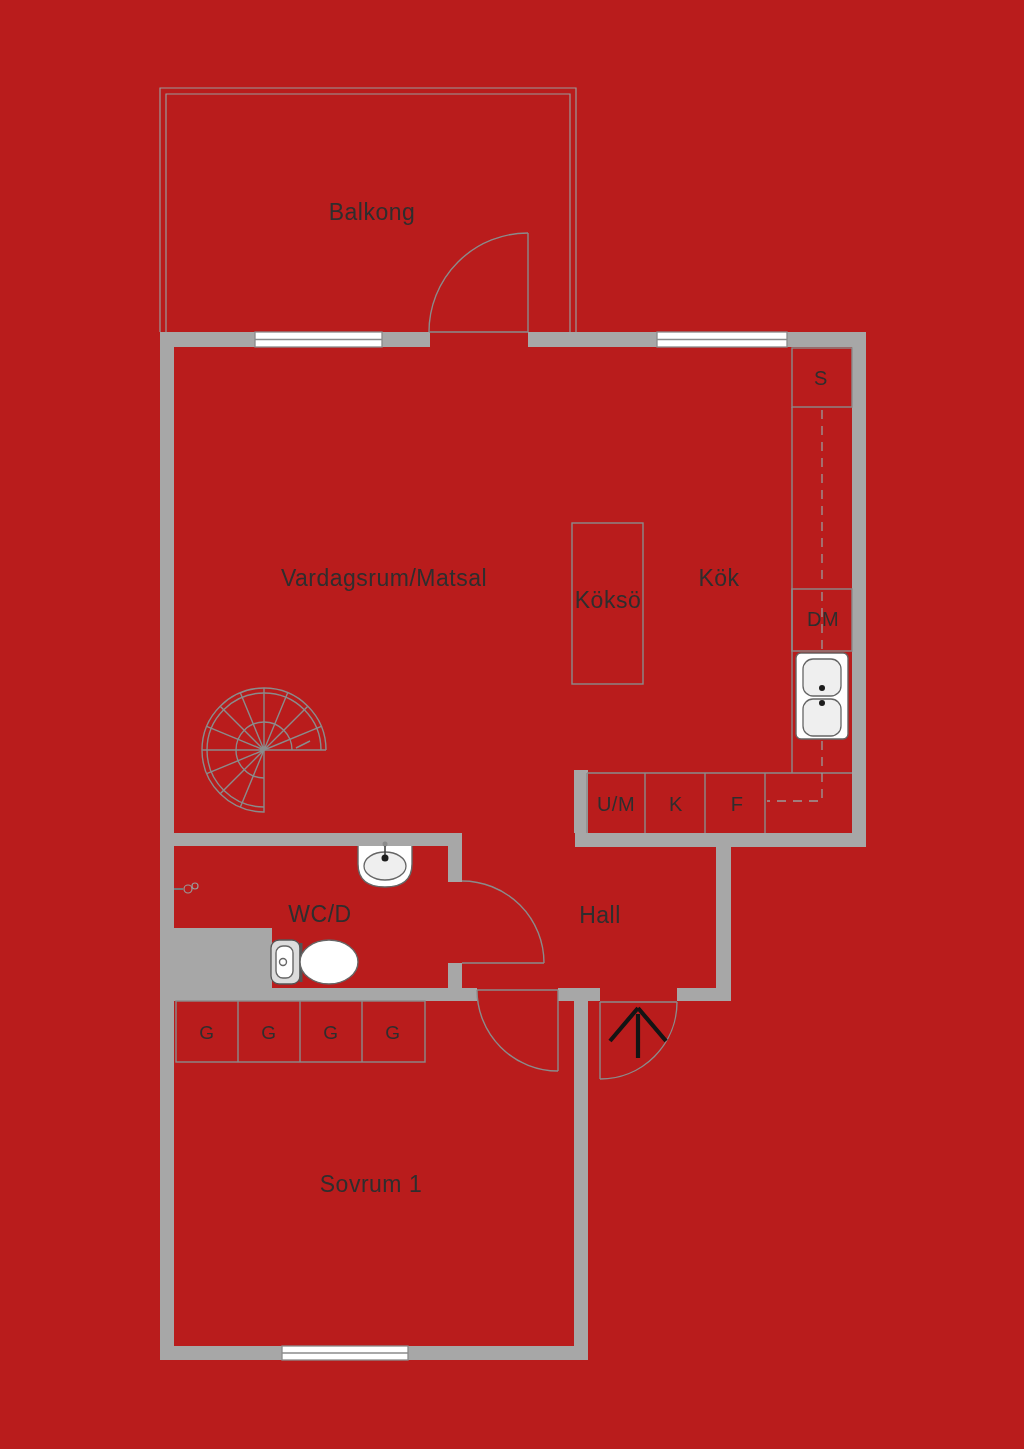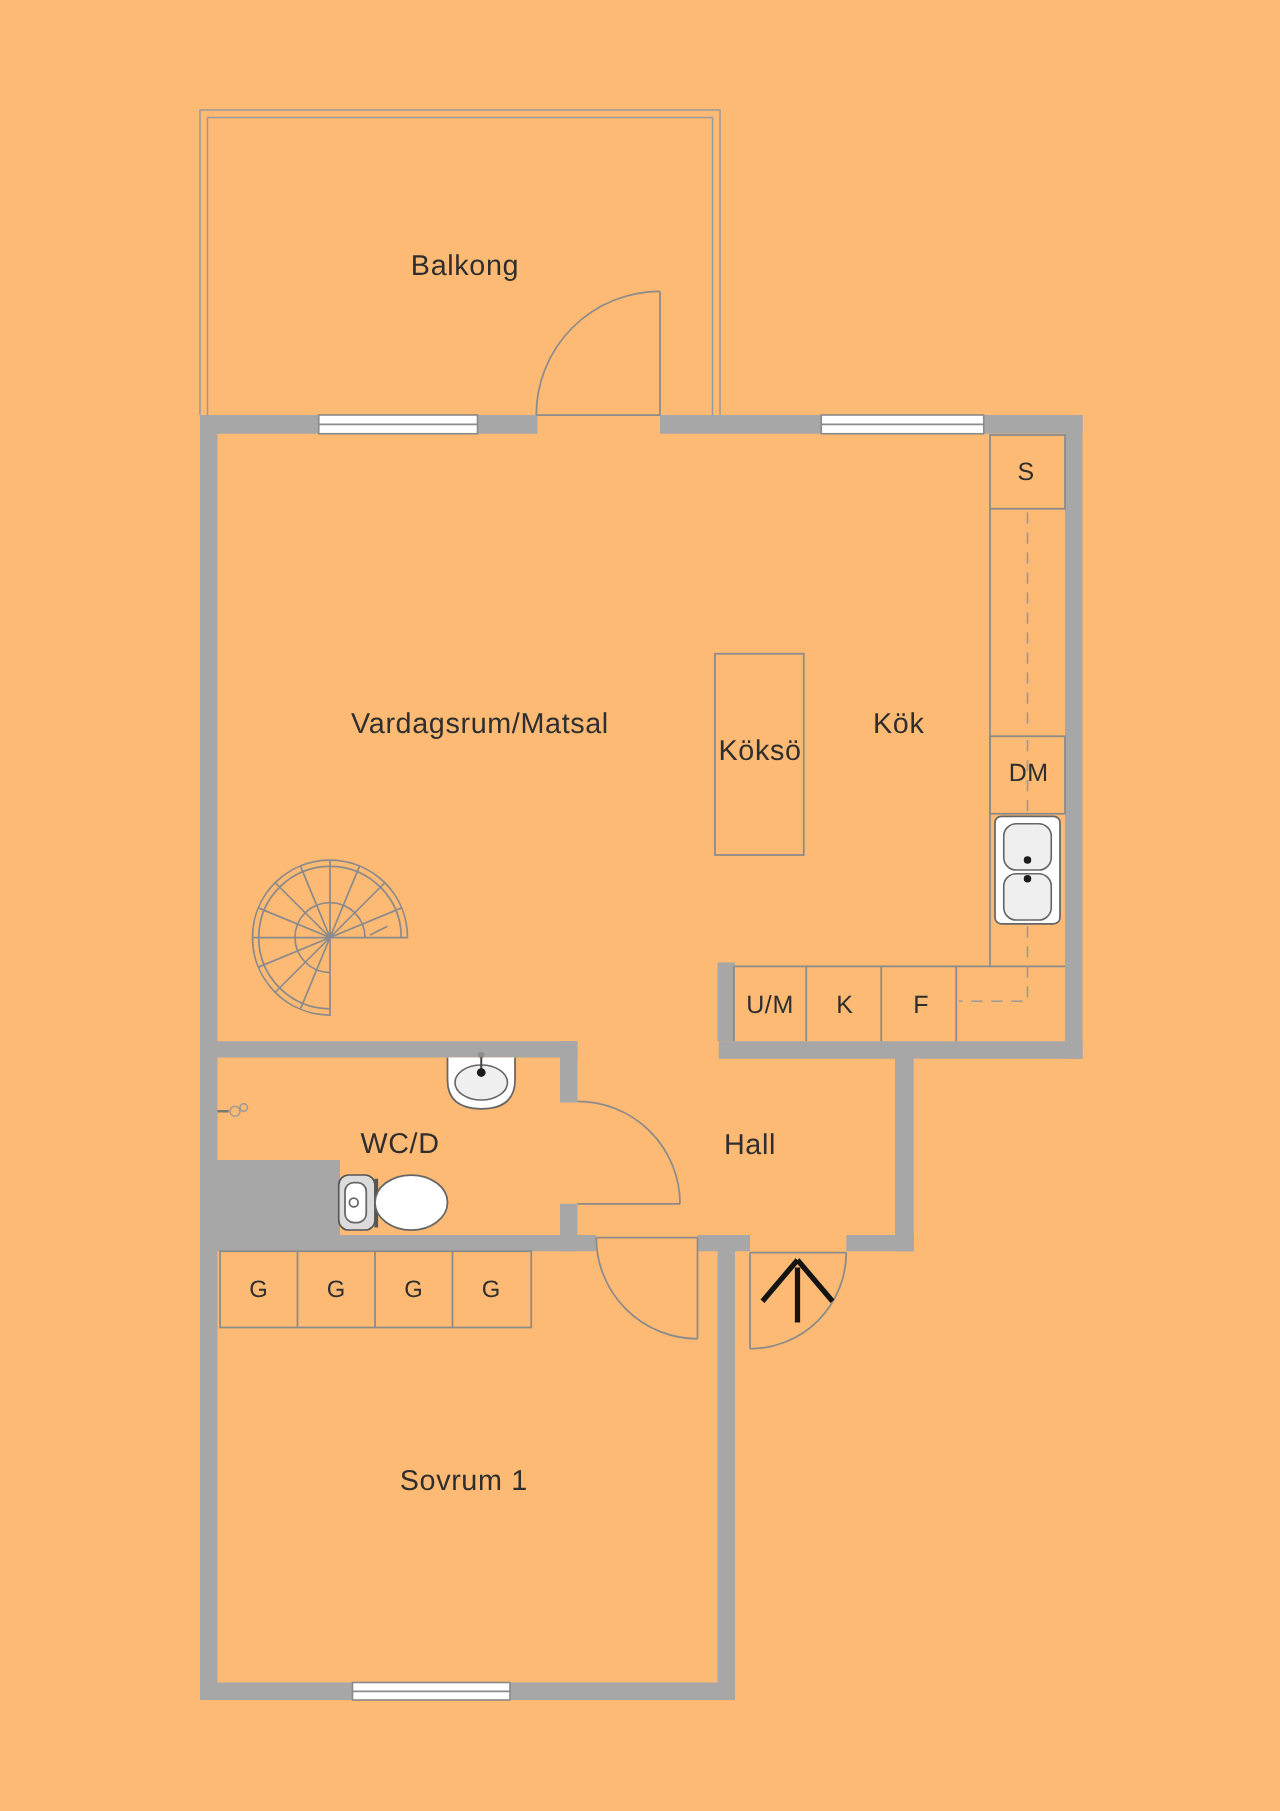--- a/index.html
+++ b/index.html
@@ -1,16 +1,16 @@
 <!DOCTYPE html>
 <html><head>
 <meta charset="utf-8">
 <style>
   html,body{margin:0;padding:0;background:#ffffff;}
-  .canvas{position:relative;width:1024px;height:1449px;background:#fdba74;overflow:hidden;text-align:right;}
+  .canvas{position:relative;width:1024px;height:1449px;background:#b91c1c;overflow:hidden;text-align:right;}
   svg{display:block;}
   .wall{fill:#a7a7a7;stroke:none;}
   .ln{fill:none;stroke:#8b8b8b;stroke-width:1.4;}
   .lnw{fill:#ffffff;stroke:#8b8b8b;stroke-width:1.3;}
   .thin{fill:none;stroke:#9a9a9a;stroke-width:1.2;}
   .dash{fill:none;stroke:#9a9a9a;stroke-width:1.3;stroke-dasharray:9 7;}
   .fixw{fill:#ffffff;stroke:#666666;stroke-width:1.4;}
   .fixl{fill:#efefef;stroke:#666666;stroke-width:1.3;}
   .fixg{fill:#dcdcdc;stroke:#555555;stroke-width:1.3;}
   .dark{fill:#1c1c1c;stroke:none;}

